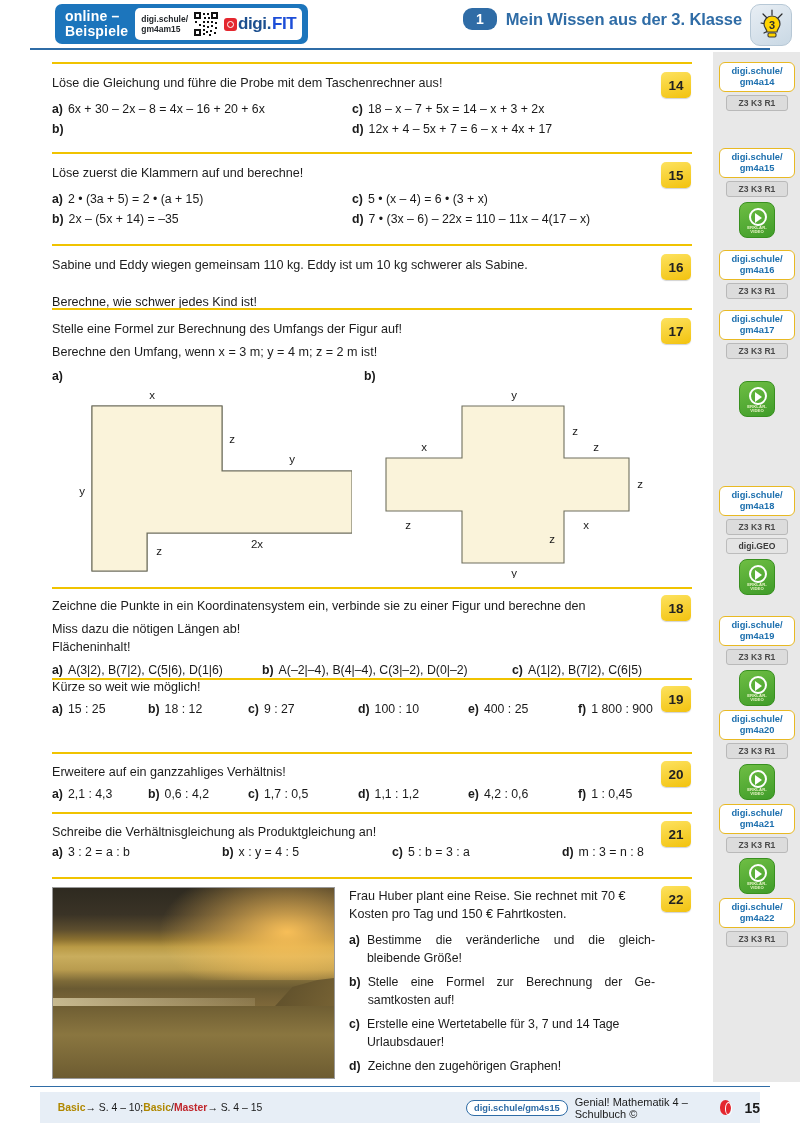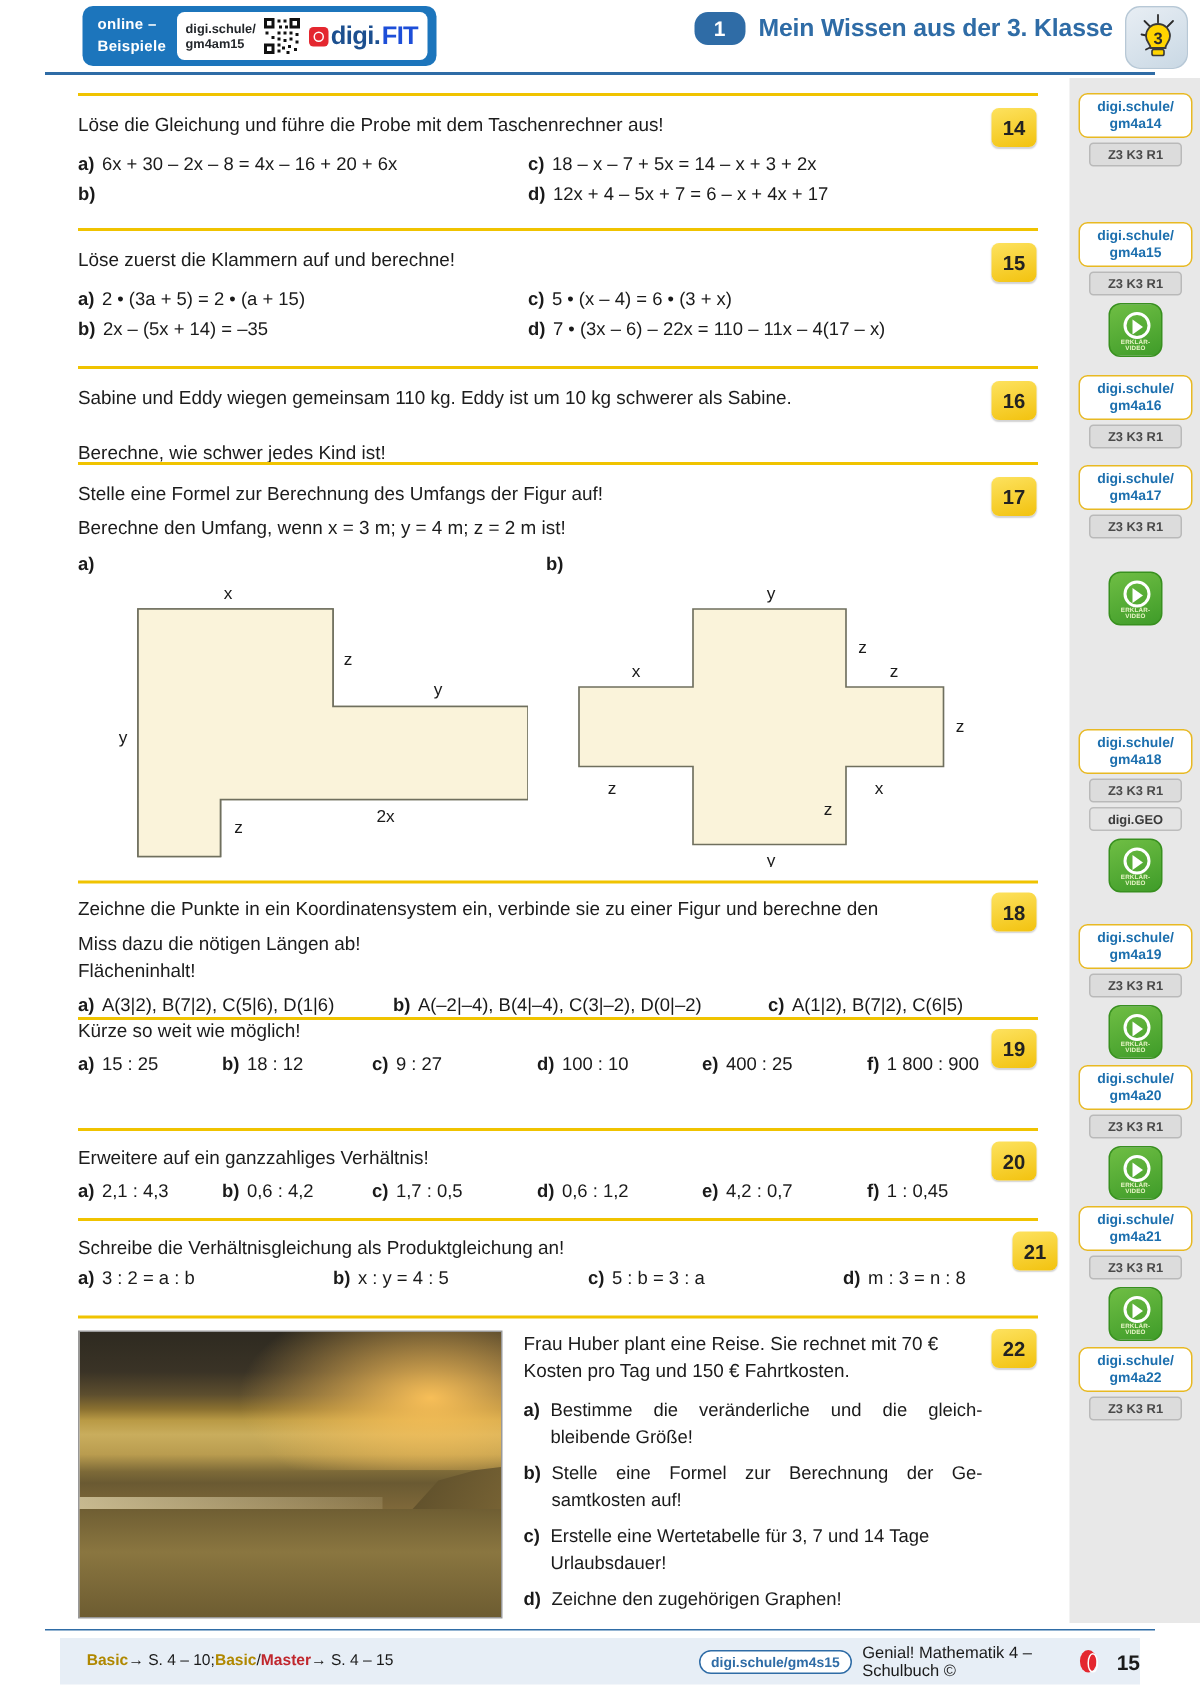--- a/index.html
+++ b/index.html
@@ -14,21 +14,21 @@
 
   
   .header { position:absolute; left:0; top:0; width:800px; height:52px; background:#fff; }
   .header-rule { position:absolute; left:30px; top:48px; width:740px; height:2px; background:#2f6ca6; }
   .online-badge {
     position:absolute; left:55px; top:4px; height:40px;
     background:#1c75bc; border-radius:7px; display:flex; align-items:center;
     padding:0 6px 0 10px; gap:7px;
   }
   .online-badge .ob-text {
-    color:#fff; font-weight:bold; font-size:10px; line-height:15px; letter-spacing:.2px;
+    color:#fff; font-weight:bold; font-size:14px; line-height:15px; letter-spacing:.2px;
   }
   .ob-white {
     background:#fff; border-radius:5px; height:32px; display:flex; align-items:center;
     padding:0 6px; gap:5px;
   }
   .ob-code { font-size:8.5px; font-weight:bold; color:#23272b; line-height:10px; }
   .qr { width:26px; height:26px; position:relative; background:#fff; }
   .digifit { display:flex; align-items:center; gap:1px; }
   .df-mark {
     width:13px; height:13px; background:#e4272f; border-radius:3px;
@@ -526,36 +526,36 @@
       <div class="it" style="width:100px">
           <b>b)</b>
           <span>0,6 : 4,2</span>
         </div>
       <div class="it" style="width:110px">
           <b>c)</b>
           <span>1,7 : 0,5</span>
         </div>
       <div class="it" style="width:110px">
           <b>d)</b>
-          <span>0,6 : 1,2</span>
+          <span>1,1 : 1,2</span>
         </div>
       <div class="it" style="width:110px">
           <b>e)</b>
-          <span>4,2 : 0,7</span>
+          <span>4,2 : 0,6</span>
         </div>
       <div class="it">
           <b>f)</b>
           <span>1 : 0,45</span>
         </div>
     </div>
   </div>
 
   <div class="exercise" style="position:absolute; top:760px; left:0; width:713px;">
     <div class="sep" style="top:0"></div>
-    <div class="num-badge" style="right:8px; top:9px">21</div>
+    <div class="num-badge" style="right:22px; top:9px">21</div>
     <div class="prompt" style="padding-top:11px">Schreibe die Verhältnisgleichung als Produktgleichung an!</div>
     <div class="items" style="margin-top:1px">
       <div class="it" style="width:170px">
           <b>a)</b>
           <span>3 : 2 = a : b</span>
         </div>
       <div class="it" style="width:170px">
           <b>b)</b>
           <span>x : y = 4 : 5</span>
         </div>

